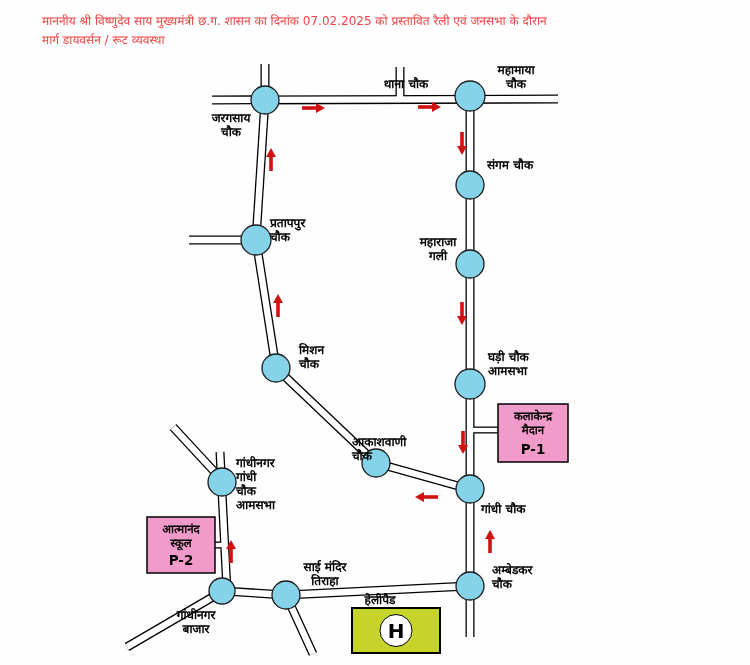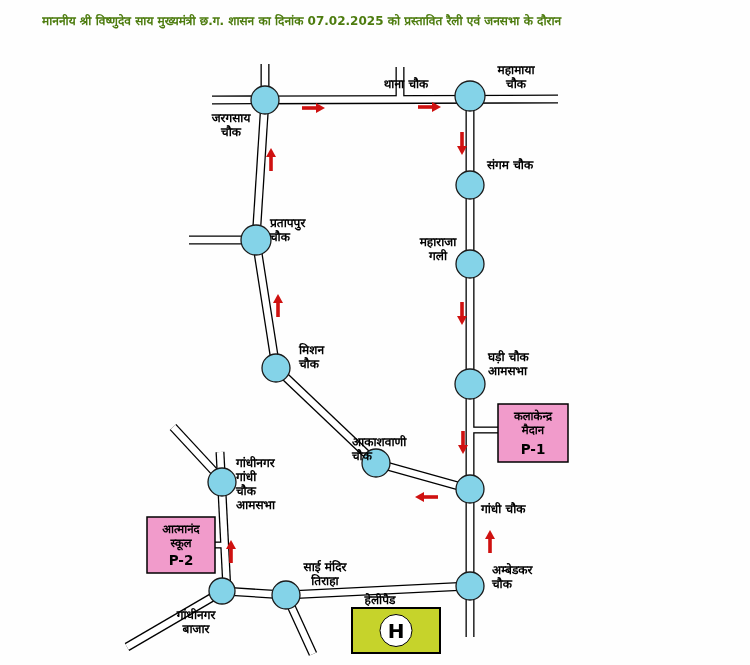--- a/index.html
+++ b/index.html
@@ -1,32 +1,33 @@
 <!DOCTYPE html>
 <html><head>
 <meta charset="utf-8">
 <style>
   *{margin:0;padding:0;box-sizing:border-box}
   html,body{background:#ffffff}
   body{font-family:"DejaVu Sans",sans-serif}
   .stage{position:relative;width:750px;height:665px;background:#fefefe;overflow:hidden}
-  .title{position:absolute;left:42px;top:12px;right:10px;color:#4d7c0f;
-         font-weight:bold;font-size:12px;line-height:19px;white-space:nowrap;overflow:hidden}
+  .title{position:absolute;left:42px;top:12px;right:10px;color:#ef4444;
+         font-weight:normal;font-size:12px;line-height:19px;white-space:nowrap;overflow:hidden}
   svg.map{position:absolute;left:0;top:0}
   .map-label{font-family:"DejaVu Sans",sans-serif;font-size:12px;font-weight:bold;fill:#000}
   .box-label{font-family:"DejaVu Sans",sans-serif;font-size:11.5px;font-weight:bold;fill:#000}
   .p-code{font-family:"DejaVu Sans",sans-serif;font-size:13.5px;font-weight:bold;fill:#000}
   .h-letter{font-family:"DejaVu Sans",sans-serif;font-size:20px;font-weight:bold;fill:#000}
 </style>
 </head>
 <body>
 
 <div class="stage">
   <div class="title">
     <div>माननीय श्री विष्णुदेव साय मुख्यमंत्री छ.ग. शासन का दिनांक 07.02.2025 को प्रस्तावित रैली एवं जनसभा के दौरान</div>
+    <div>मार्ग डायवर्सन / रूट व्यवस्था</div>
   </div>
   <svg class="map" width="750" height="665" viewBox="0 0 750 665" xmlns="http://www.w3.org/2000/svg">
       <line x1="212" y1="100" x2="558" y2="99" stroke="#000000" stroke-width="9"></line>
       <line x1="265" y1="100" x2="265" y2="64" stroke="#000000" stroke-width="9"></line>
       <line x1="400" y1="100" x2="400" y2="67" stroke="#000000" stroke-width="9"></line>
       <line x1="470" y1="97" x2="470" y2="637" stroke="#000000" stroke-width="9"></line>
       <line x1="265" y1="100" x2="256" y2="240" stroke="#000000" stroke-width="9"></line>
       <line x1="189" y1="240" x2="256" y2="240" stroke="#000000" stroke-width="9"></line>
       <line x1="256" y1="240" x2="276" y2="368" stroke="#000000" stroke-width="9"></line>
       <line x1="276" y1="368" x2="376" y2="463" stroke="#000000" stroke-width="9"></line>

